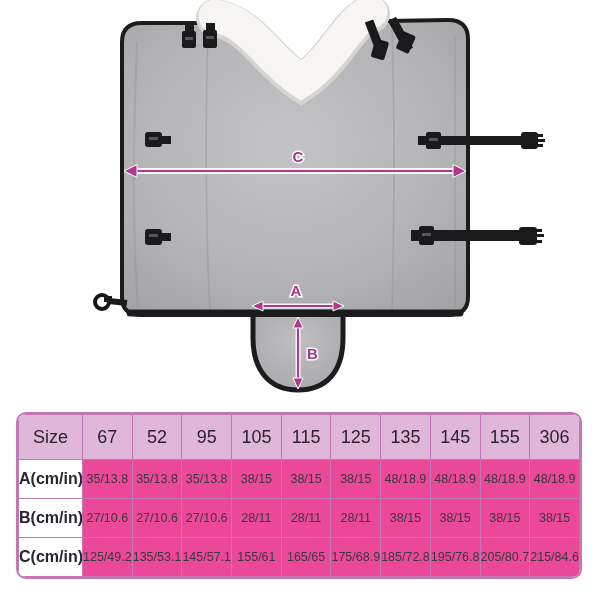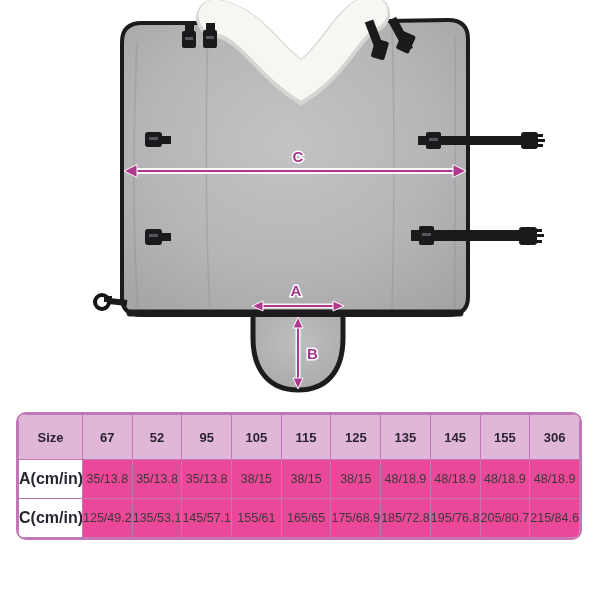--- a/index.html
+++ b/index.html
@@ -24,21 +24,21 @@
     border-collapse:collapse;width:100%;table-layout:fixed;
     font-family:"Liberation Sans", sans-serif;
   }
   table.size-table col.label-col{width:64px;}
   table.size-table th, table.size-table td{
     border:1.5px solid var(--tbl-border);text-align:center;vertical-align:middle;
     padding:0;overflow:hidden;white-space:nowrap;
   }
   table.size-table thead th{
     background:var(--tbl-header);height:44px;
-    font-size:13px;font-weight:bold;color:var(--header-text);
+    font-size:18px;font-weight:normal;color:var(--header-text);
   }
   table.size-table tbody th{
     background:#fff;height:38px;font-size:16px;font-weight:bold;color:var(--header-text);
   }
   table.size-table tbody td{
     background:#ec4899;font-size:12.5px;font-weight:normal;color:var(--cell-text);
   }
   text.dim-label{
     font-family:"Liberation Sans", sans-serif;font-weight:bold;font-size:15px;
     fill:var(--label);stroke:#ffffff;stroke-width:3px;paint-order:stroke;
@@ -205,20 +205,33 @@
             <td>35/13.8</td>
             <td>38/15</td>
             <td>38/15</td>
             <td>38/15</td>
             <td>48/18.9</td>
             <td>48/18.9</td>
             <td>48/18.9</td>
             <td>48/18.9</td>
           </tr>
           <tr>
+            <th>B(cm/in)</th>
+            <td>27/10.6</td>
+            <td>27/10.6</td>
+            <td>27/10.6</td>
+            <td>28/11</td>
+            <td>28/11</td>
+            <td>28/11</td>
+            <td>38/15</td>
+            <td>38/15</td>
+            <td>38/15</td>
+            <td>38/15</td>
+          </tr>
+          <tr>
             <th>C(cm/in)</th>
             <td>125/49.2</td>
             <td>135/53.1</td>
             <td>145/57.1</td>
             <td>155/61</td>
             <td>165/65</td>
             <td>175/68.9</td>
             <td>185/72.8</td>
             <td>195/76.8</td>
             <td>205/80.7</td>

